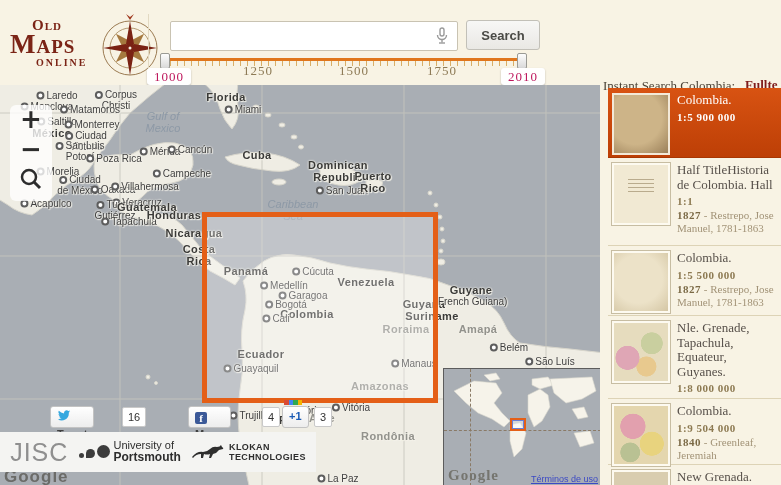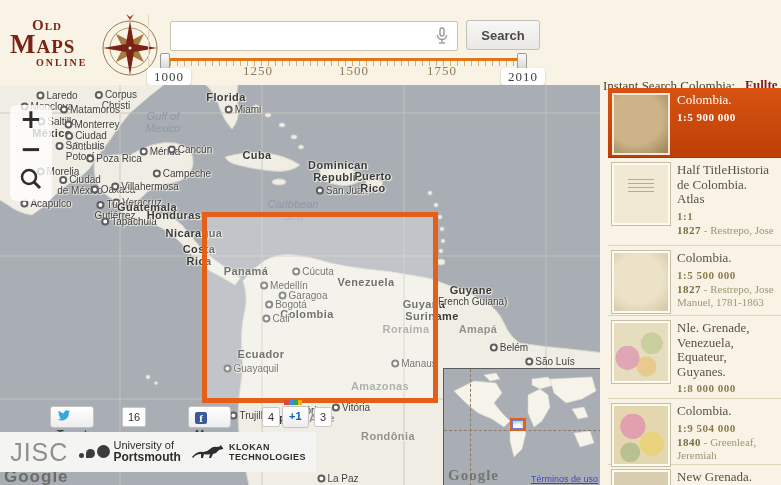--- a/index.html
+++ b/index.html
@@ -26,21 +26,21 @@
   
   .slider{position:absolute;left:163px;top:46px;width:362px;height:30px;}
   .track{position:absolute;left:0;top:4px;width:362px;height:3px;background:#e0761c;}
   .ticks{position:absolute;left:0;top:7px;width:362px;height:5px;
          background:repeating-linear-gradient(90deg,#d8ae66 0 1px,transparent 1px 7px);}
   .handle{position:absolute;top:-1px;width:8px;height:14px;background:linear-gradient(#fdfdfd,#d9d9d9);
           border:1px solid #9a9a94;border-radius:2px;cursor:ew-resize;}
   .hL{left:-3px;} .hR{left:354px;}
   .tickl{position:absolute;top:9px;font-size:13px;color:#8d7a55;letter-spacing:1px;}
   .valbox{position:absolute;top:14px;width:44px;height:17px;background:#fff;border-radius:3px;
-          box-shadow:0 1px 2px rgba(0,0,0,.25);text-align:center;font-size:13px;color:#404040;
+          box-shadow:0 1px 2px rgba(0,0,0,.25);text-align:center;font-size:13px;color:#be185d;
           letter-spacing:1px;line-height:17px;}
   .vL{left:-16px;} .vR{left:338px;}
   
   .nav{position:absolute;left:8px;top:66px;font-size:15px;}
   .nav-item{display:inline-block;margin-right:22px;color:#453f33;cursor:pointer;}
   .nav-item.active{color:#bf8a3a;}
   
   .res-head{position:absolute;left:603px;top:70px;font-size:13px;color:#4a4236;}
   .full-link{position:absolute;left:745px;top:69px;font-size:13px;font-weight:bold;color:#7f1d1d;
              text-decoration:underline;cursor:pointer;white-space:nowrap;}
@@ -405,37 +405,37 @@
     <div class="ritem sel">
       <div class="thumb t1"></div>
       <div class="rtext">
         <div class="rtitle">Colombia.</div>
         <div class="rscale">1:5 900 000</div>
       </div>
     </div>
     <div class="ritem">
       <div class="thumb t2"></div>
       <div class="rtext">
-        <div class="rtitle">Half TitleHistoria de Colombia. Atlas</div>
+        <div class="rtitle">Half TitleHistoria de Colombia. Hall</div>
         <div class="rscale">1:1</div>
         <div class="rmeta"><b>1827</b><span> - Restrepo, Jose Manuel, 1781-1863</span></div>
       </div>
     </div>
     <div class="ritem">
       <div class="thumb t3"></div>
       <div class="rtext">
         <div class="rtitle">Colombia.</div>
         <div class="rscale">1:5 500 000</div>
         <div class="rmeta"><b>1827</b><span> - Restrepo, Jose Manuel, 1781-1863</span></div>
       </div>
     </div>
     <div class="ritem">
       <div class="thumb t4"></div>
       <div class="rtext">
-        <div class="rtitle">Nle. Grenade, Venezuela, Equateur, Guyanes.</div>
+        <div class="rtitle">Nle. Grenade, Tapachula, Equateur, Guyanes.</div>
         <div class="rscale">1:8 000 000</div>
       </div>
     </div>
     <div class="ritem">
       <div class="thumb t5"></div>
       <div class="rtext">
         <div class="rtitle">Colombia.</div>
         <div class="rscale">1:9 504 000</div>
         <div class="rmeta"><b>1840</b><span> - Greenleaf, Jeremiah</span></div>
       </div>

